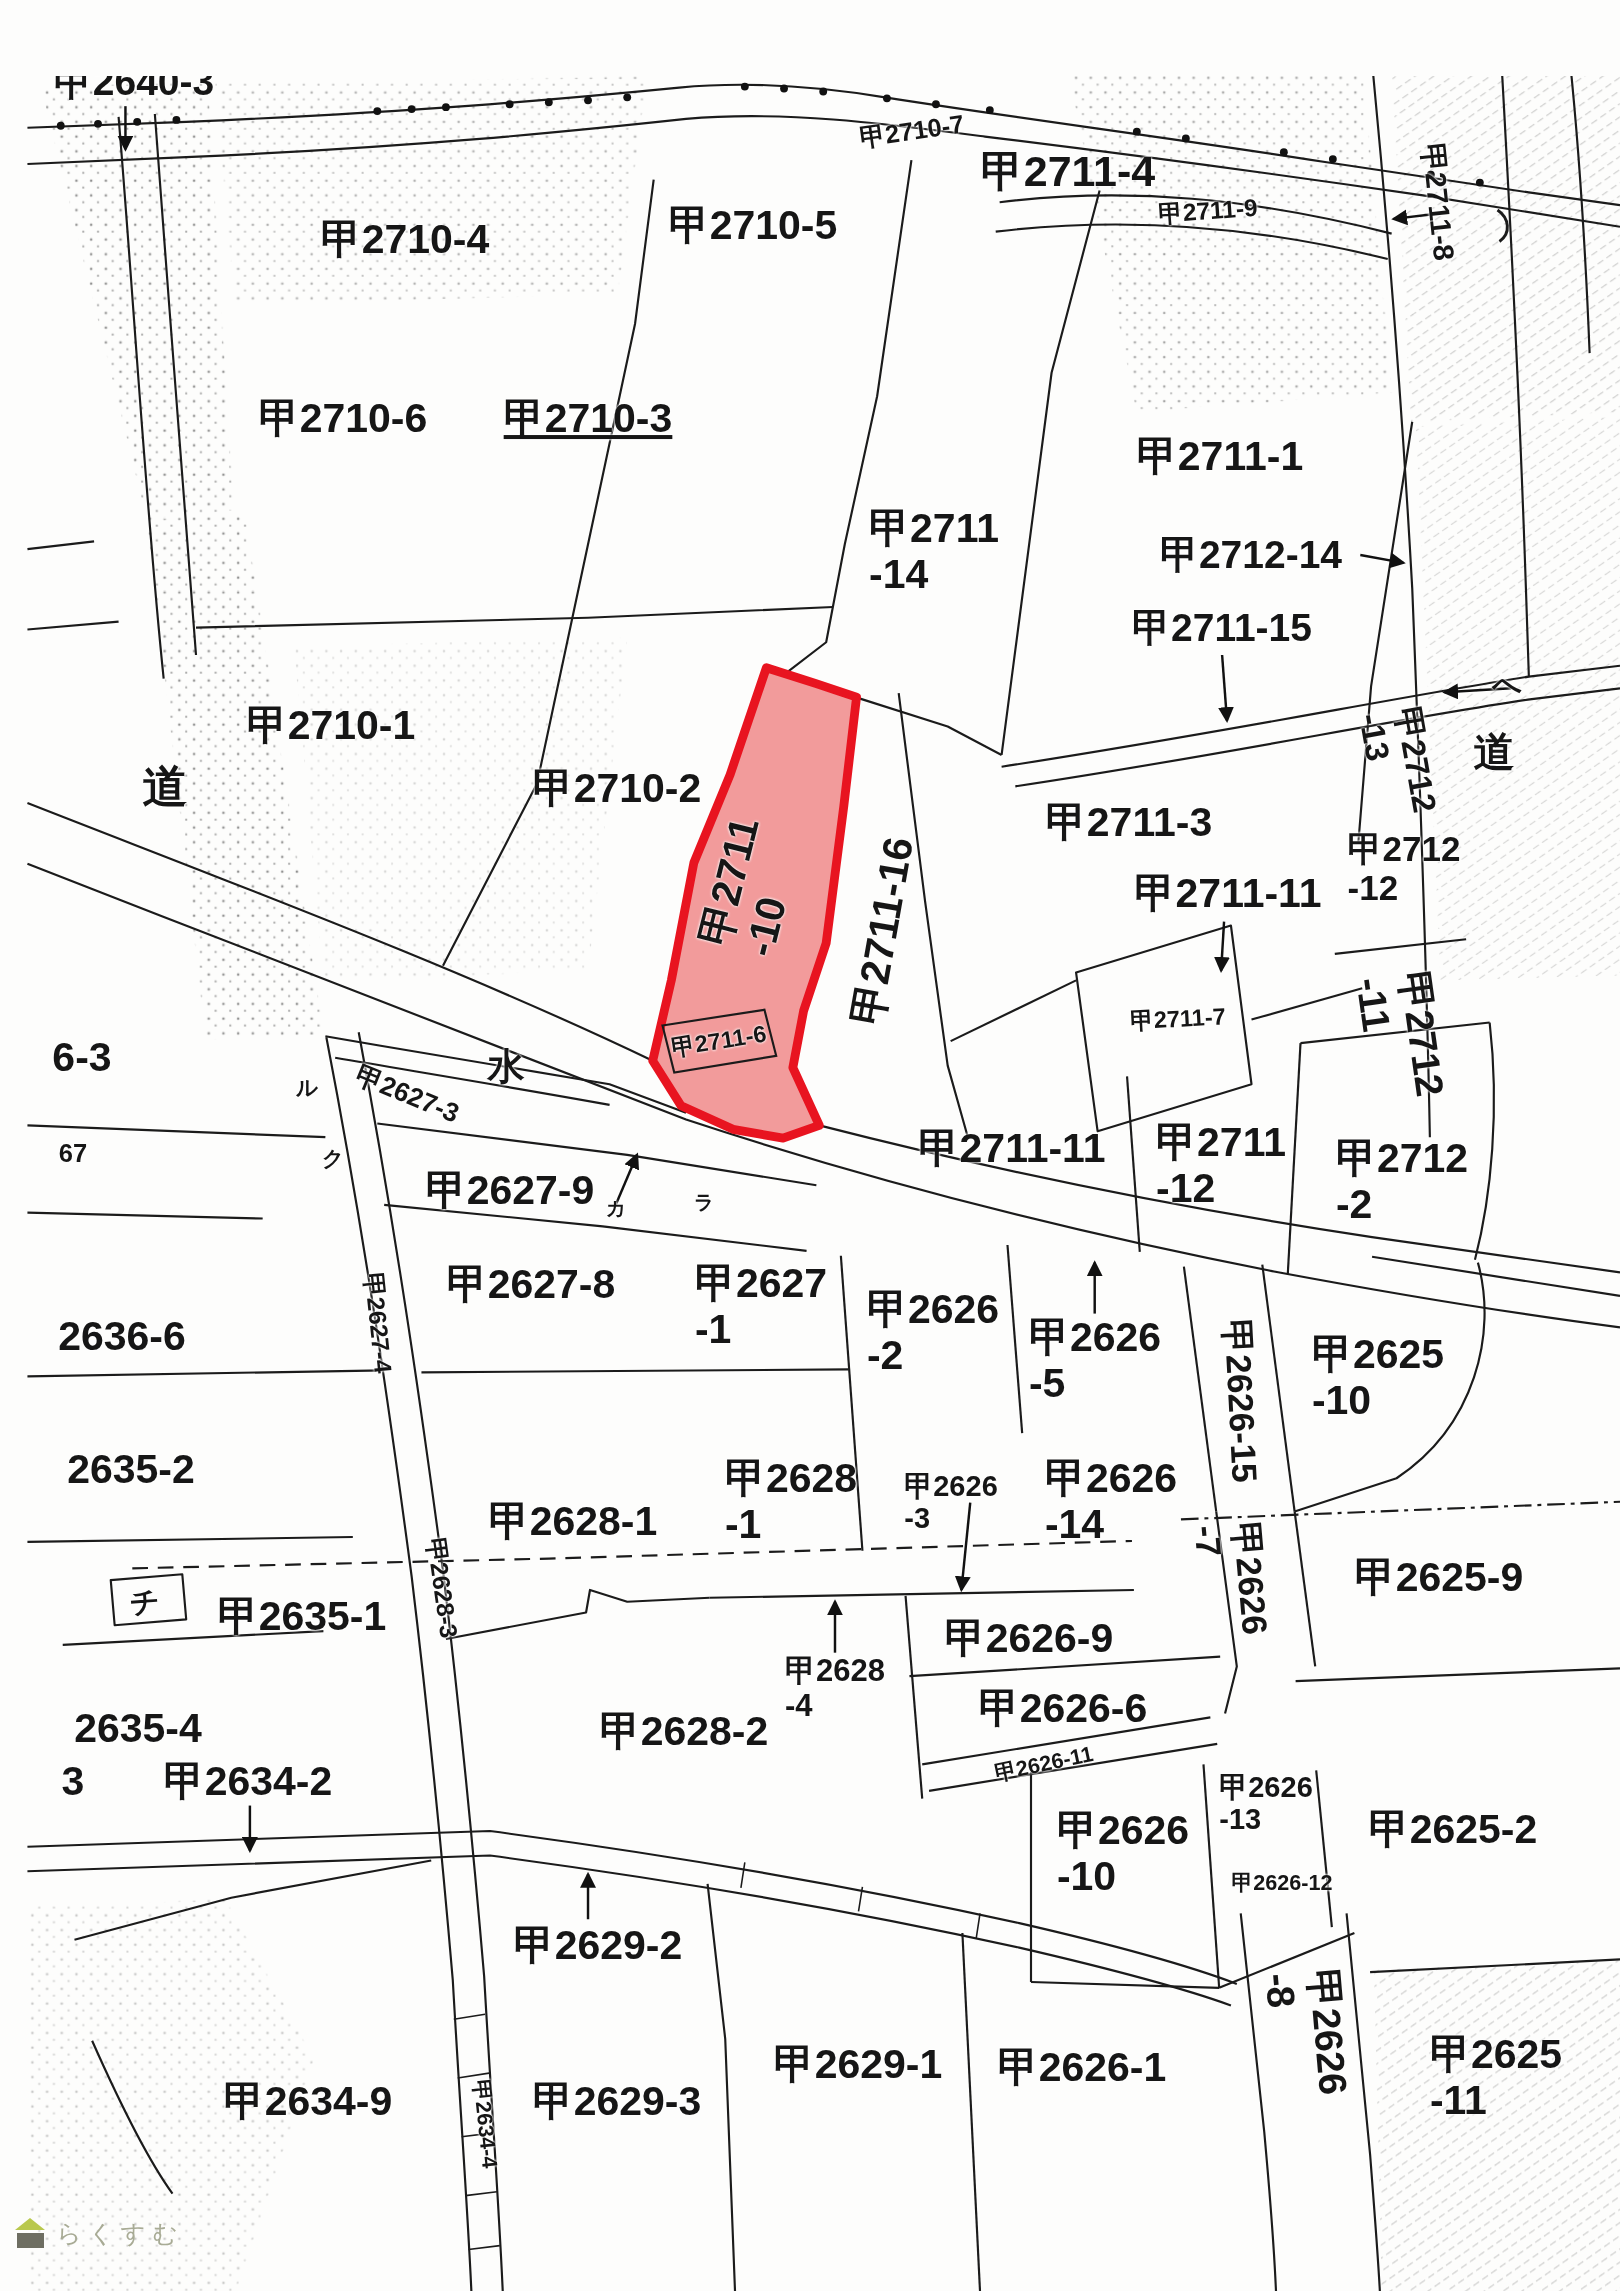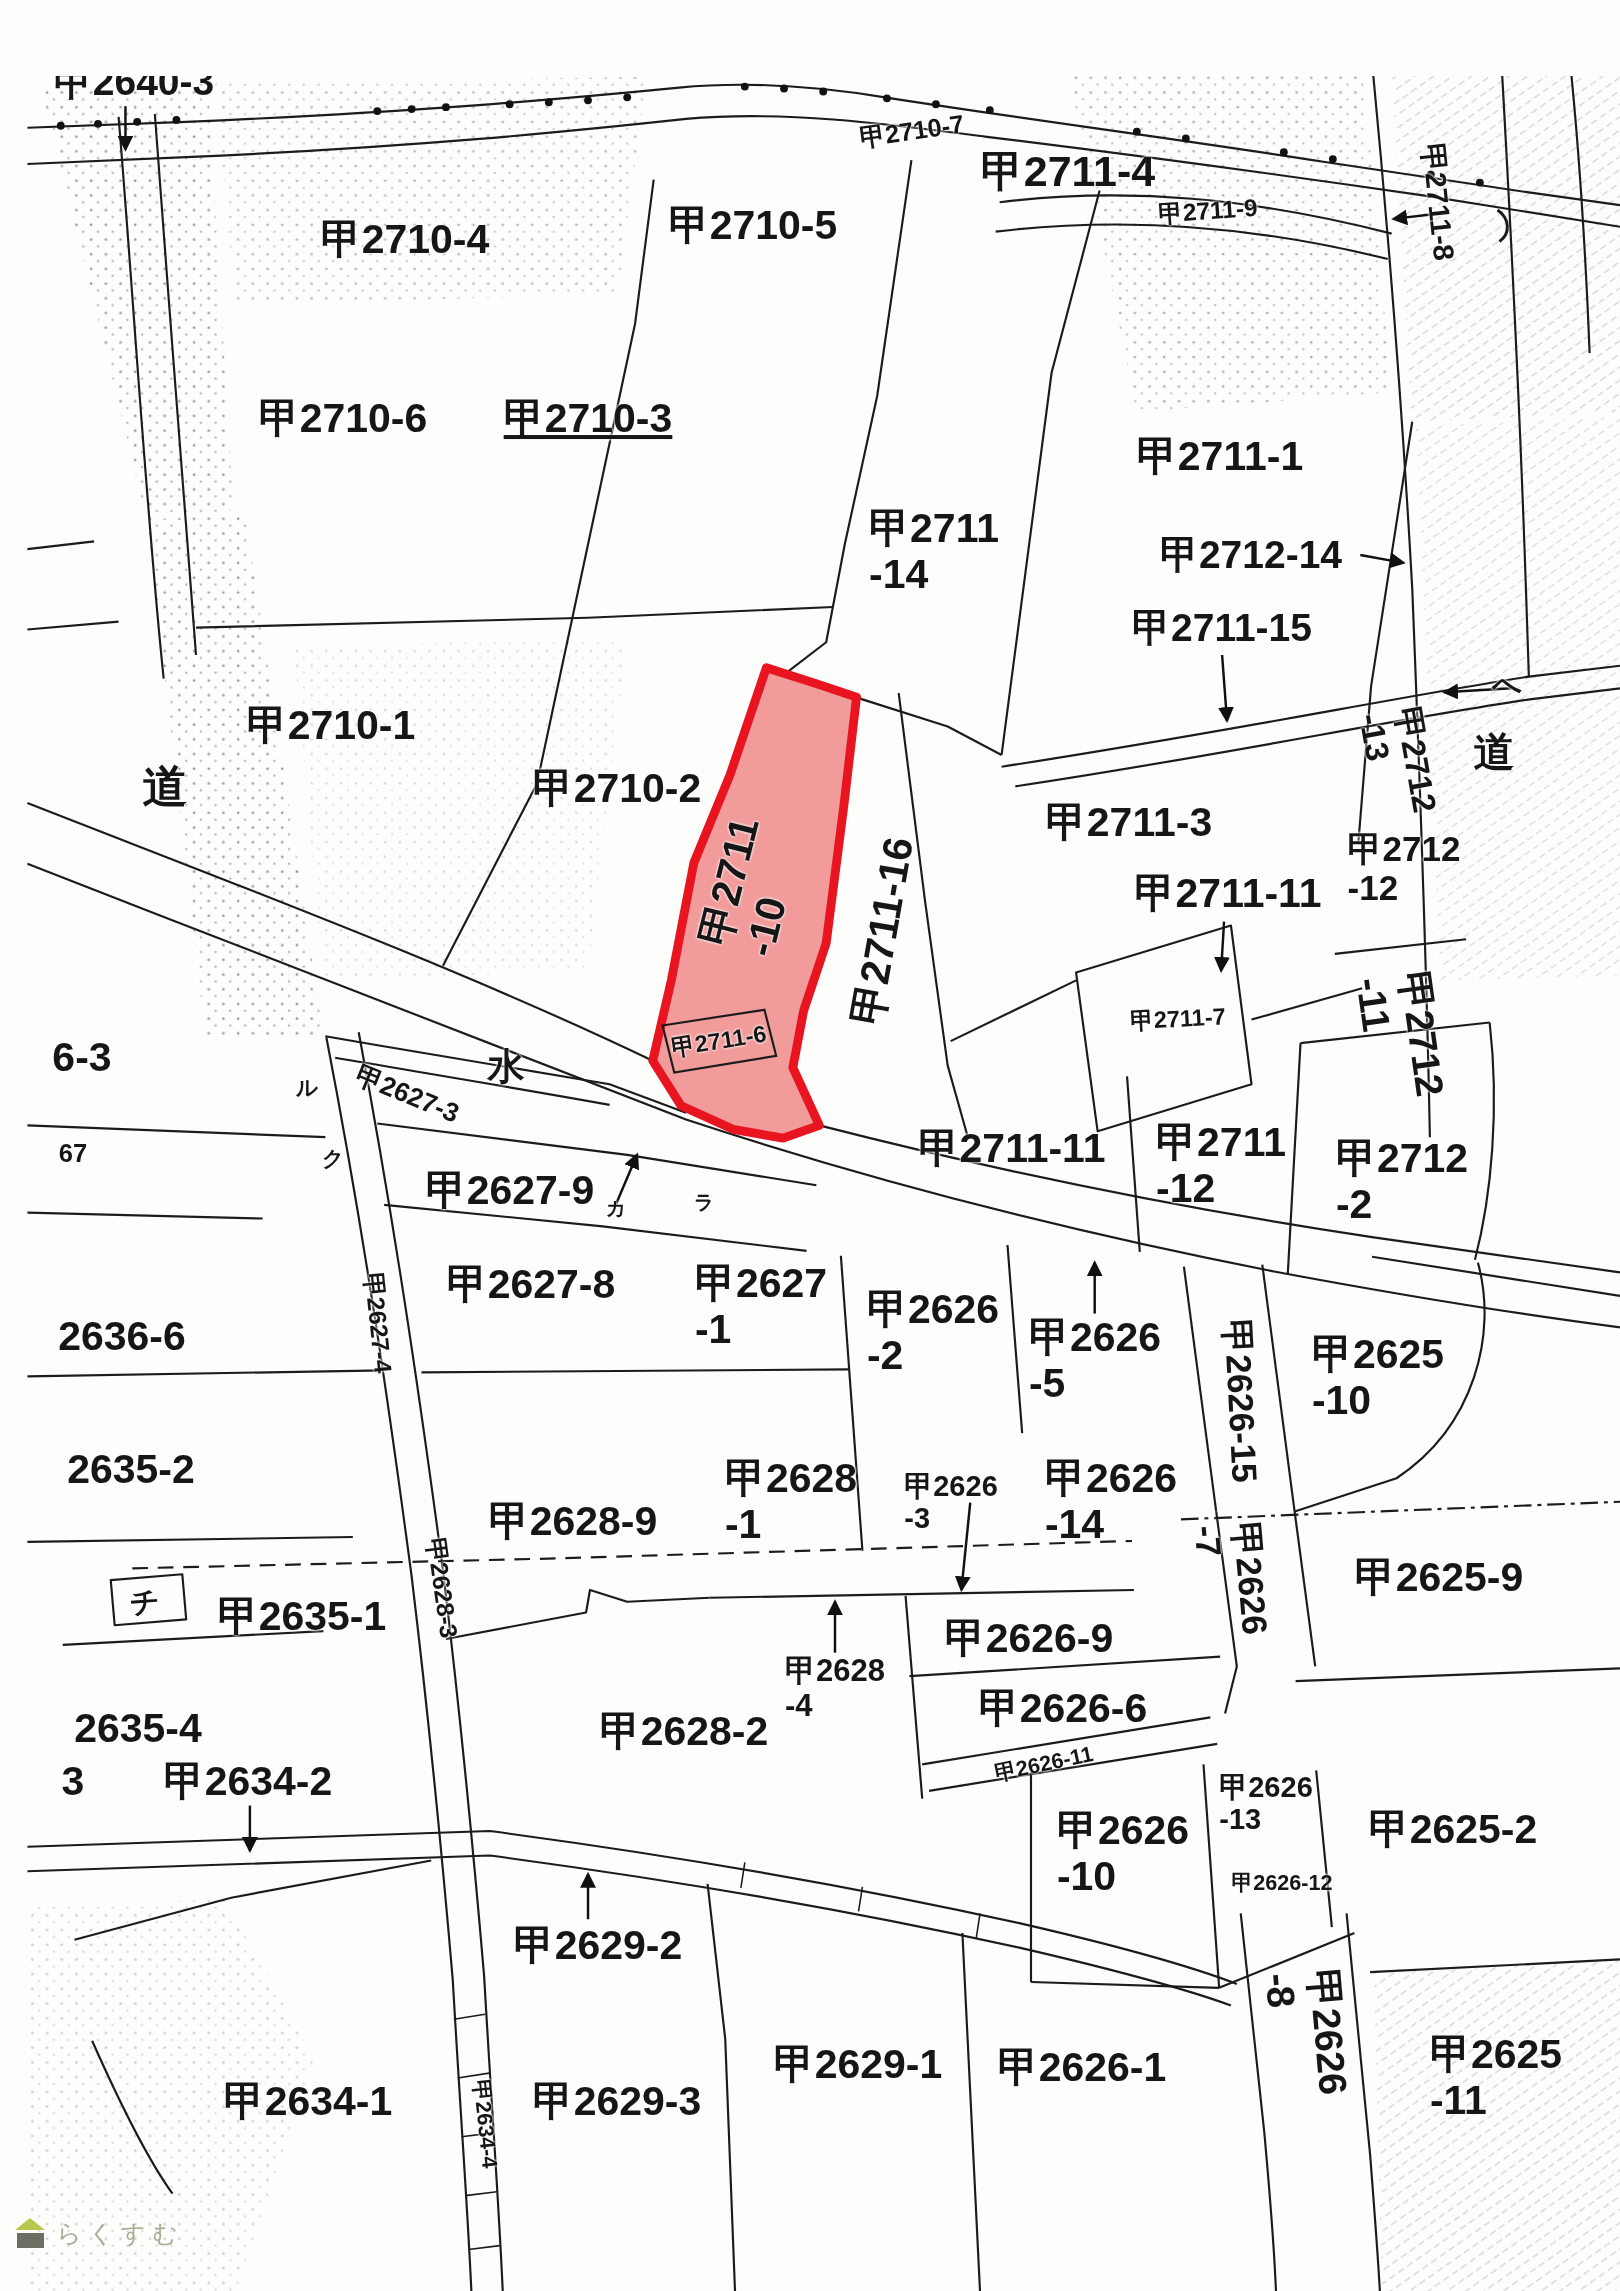--- a/index.html
+++ b/index.html
@@ -234,21 +234,21 @@
       <div class="lbl" style="left: 616px; top: 1209px; font-size: 19.6px; transform: translate(-50%, -50%) rotate(0deg);"><div>カ</div></div>
       <div class="lbl" style="left: 704px; top: 1203px; font-size: 19.6px; transform: translate(-50%, -50%) rotate(0deg);"><div>ラ</div></div>
       <div class="lbl" style="left: 531px; top: 1285px; font-size: 41px; transform: translate(-50%, -50%) rotate(0deg);"><div>甲2627-8</div></div>
       <div class="lbl" style="left: 761px; top: 1307px; font-size: 41px; transform: translate(-50%, -50%) rotate(0deg);"><div>甲2627</div><div>-1</div></div>
       <div class="lbl" style="left: 933px; top: 1333px; font-size: 41px; transform: translate(-50%, -50%) rotate(0deg);"><div>甲2626</div><div>-2</div></div>
       <div class="lbl" style="left: 1095px; top: 1361px; font-size: 41px; transform: translate(-50%, -50%) rotate(0deg);"><div>甲2626</div><div>-5</div></div>
       <div class="lbl" style="left: 1241px; top: 1401px; font-size: 35px; transform: translate(-50%, -50%) rotate(87deg);"><div>甲2626-15</div></div>
       <div class="lbl" style="left: 1378px; top: 1378px; font-size: 41px; transform: translate(-50%, -50%) rotate(0deg);"><div>甲2625</div><div>-10</div></div>
       <div class="lbl" style="left: 122px; top: 1337px; font-size: 41px; transform: translate(-50%, -50%) rotate(0deg);"><div>2636-6</div></div>
       <div class="lbl" style="left: 131px; top: 1470px; font-size: 41px; transform: translate(-50%, -50%) rotate(0deg);"><div>2635-2</div></div>
-      <div class="lbl" style="left: 573px; top: 1522px; font-size: 41px; transform: translate(-50%, -50%) rotate(0deg);"><div>甲2628-9</div></div>
+      <div class="lbl" style="left: 573px; top: 1522px; font-size: 41px; transform: translate(-50%, -50%) rotate(0deg);"><div>甲2628-1</div></div>
       <div class="lbl" style="left: 791px; top: 1502px; font-size: 41px; transform: translate(-50%, -50%) rotate(0deg);"><div>甲2628</div><div>-1</div></div>
       <div class="lbl" style="left: 951px; top: 1502px; font-size: 29px; transform: translate(-50%, -50%) rotate(0deg);"><div>甲2626</div><div>-3</div></div>
       <div class="lbl" style="left: 1111px; top: 1502px; font-size: 41px; transform: translate(-50%, -50%) rotate(0deg);"><div>甲2626</div><div>-14</div></div>
       <div class="lbl" style="left: 378px; top: 1323px; font-size: 24.5px; transform: translate(-50%, -50%) rotate(84deg);"><div>甲2627-4</div></div>
       <div class="lbl" style="left: 442px; top: 1588px; font-size: 24.5px; transform: translate(-50%, -50%) rotate(82deg);"><div>甲2628-3</div></div>
       <div class="lbl" style="left: 145px; top: 1602px; font-size: 29px; transform: translate(-50%, -50%) rotate(-4deg);"><div>チ</div></div>
       <div class="lbl" style="left: 302px; top: 1617px; font-size: 41px; transform: translate(-50%, -50%) rotate(0deg);"><div>甲2635-1</div></div>
       <div class="lbl" style="left: 1029px; top: 1639px; font-size: 41px; transform: translate(-50%, -50%) rotate(0deg);"><div>甲2626-9</div></div>
       <div class="lbl" style="left: 1231px; top: 1580px; font-size: 35px; transform: translate(-50%, -50%) rotate(85deg);"><div>甲2626</div><div>-7</div></div>
       <div class="lbl" style="left: 1439px; top: 1578px; font-size: 41px; transform: translate(-50%, -50%) rotate(0deg);"><div>甲2625-9</div></div>
@@ -259,21 +259,21 @@
       <div class="lbl" style="left: 248px; top: 1782px; font-size: 41px; transform: translate(-50%, -50%) rotate(0deg);"><div>甲2634-2</div></div>
       <div class="lbl" style="left: 1063px; top: 1709px; font-size: 41px; transform: translate(-50%, -50%) rotate(0deg);"><div>甲2626-6</div></div>
       <div class="lbl" style="left: 1044px; top: 1764px; font-size: 21.6px; transform: translate(-50%, -50%) rotate(-12deg);"><div>甲2626-11</div></div>
       <div class="lbl" style="left: 1123px; top: 1854px; font-size: 41px; transform: translate(-50%, -50%) rotate(0deg);"><div>甲2626</div><div>-10</div></div>
       <div class="lbl" style="left: 1266px; top: 1803px; font-size: 29px; transform: translate(-50%, -50%) rotate(0deg);"><div>甲2626</div><div>-13</div></div>
       <div class="lbl" style="left: 1282px; top: 1883px; font-size: 21.6px; transform: translate(-50%, -50%) rotate(0deg);"><div>甲2626-12</div></div>
       <div class="lbl" style="left: 1453px; top: 1830px; font-size: 41px; transform: translate(-50%, -50%) rotate(0deg);"><div>甲2625-2</div></div>
       <div class="lbl" style="left: 598px; top: 1946px; font-size: 41px; transform: translate(-50%, -50%) rotate(0deg);"><div>甲2629-2</div></div>
       <div class="lbl" style="left: 1306px; top: 2034px; font-size: 39px; transform: translate(-50%, -50%) rotate(85deg);"><div>甲2626</div><div>-8</div></div>
       <div class="lbl" style="left: 1496px; top: 2078px; font-size: 41px; transform: translate(-50%, -50%) rotate(0deg);"><div>甲2625</div><div>-11</div></div>
-      <div class="lbl" style="left: 308px; top: 2102px; font-size: 41px; transform: translate(-50%, -50%) rotate(0deg);"><div>甲2634-1</div></div>
+      <div class="lbl" style="left: 308px; top: 2102px; font-size: 41px; transform: translate(-50%, -50%) rotate(0deg);"><div>甲2634-9</div></div>
       <div class="lbl" style="left: 485px; top: 2124px; font-size: 21.6px; transform: translate(-50%, -50%) rotate(84deg);"><div>甲2634-4</div></div>
       <div class="lbl" style="left: 617px; top: 2102px; font-size: 41px; transform: translate(-50%, -50%) rotate(0deg);"><div>甲2629-3</div></div>
       <div class="lbl" style="left: 858px; top: 2065px; font-size: 41px; transform: translate(-50%, -50%) rotate(0deg);"><div>甲2629-1</div></div>
       <div class="lbl" style="left: 1082px; top: 2068px; font-size: 41px; transform: translate(-50%, -50%) rotate(0deg);"><div>甲2626-1</div></div>
     </div>
 
   <div class="cover" style="left:0;top:0;width:1620px;height:76px;"></div>
 
   <div id="wm">
     <div class="house">

